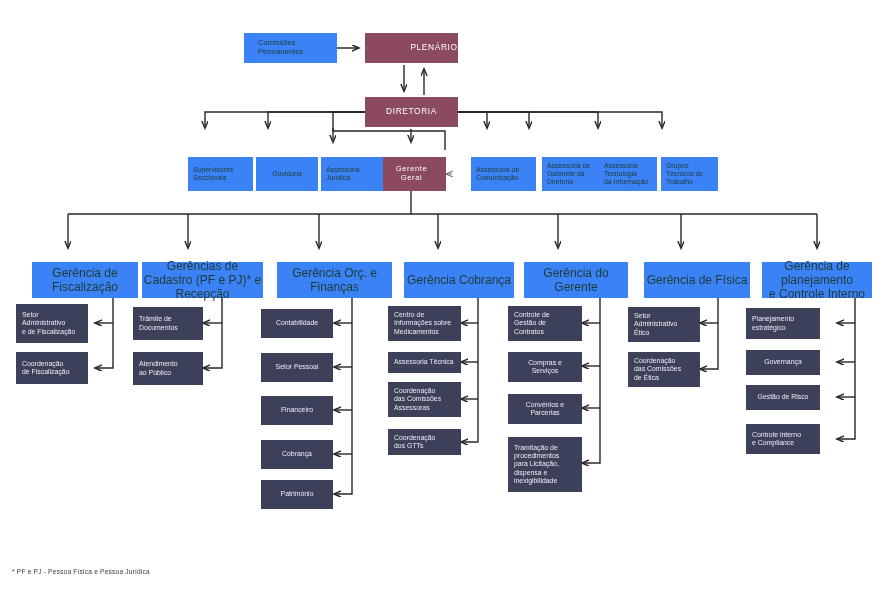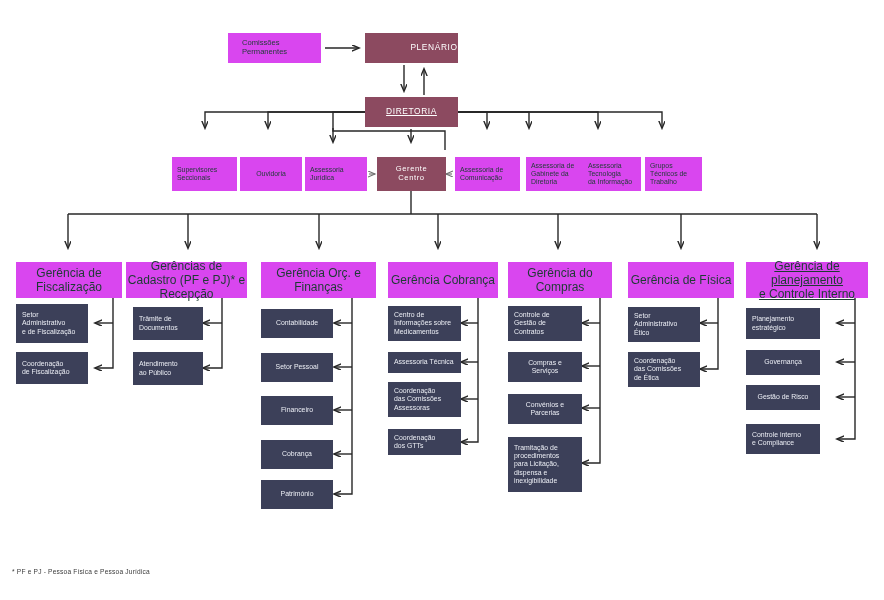--- a/index.html
+++ b/index.html
@@ -18,48 +18,48 @@
     position:absolute;
     box-sizing:border-box;
     display:flex;
     align-items:center;
     justify-content:center;
     text-align:center;
     line-height:1.18;
     z-index:3;
     white-space:pre-line;
   }
-  .teal{background:#d946ef;color:#1d3b33;}
+  .teal{background:#3b82f6;color:#1d3b33;margin-left:16px;}
   .maroon{background:#8c4a60;color:#ffffff;letter-spacing:.6px;}
   .navy{background:#3c4059;color:#eceef5;}
 
   
   .t-comissoes{left:228px;top:33px;width:93px;height:30px;font-size:7.6px;justify-content:flex-start;padding-left:14px;text-align:left;}
   .t-plenario{left:365px;top:33px;width:93px;height:30px;font-size:8.4px;padding-left:45px;}
-  .t-diretoria{left:365px;top:97px;width:93px;height:30px;font-size:8.4px;text-decoration:underline;}
+  .t-diretoria{left:365px;top:97px;width:93px;height:30px;font-size:8.4px;}
   .t-gerentegeral{left:377px;top:157px;width:69px;height:34px;font-size:7.6px;}
 
   
   .s1{left:172px;top:157px;width:65px;height:34px;font-size:6.9px;justify-content:flex-start;padding-left:5px;text-align:left;}
   .s2{left:240px;top:157px;width:62px;height:34px;font-size:6.9px;}
   .s3{left:305px;top:157px;width:62px;height:34px;font-size:6.9px;justify-content:flex-start;padding-left:5px;text-align:left;}
   .s4{left:455px;top:157px;width:65px;height:34px;font-size:6.9px;justify-content:flex-start;padding-left:5px;text-align:left;}
   .s5{left:526px;top:157px;width:63px;height:34px;font-size:6.9px;justify-content:flex-start;padding-left:5px;text-align:left;}
   .s6{left:583px;top:157px;width:58px;height:34px;font-size:6.9px;justify-content:flex-start;padding-left:5px;text-align:left;}
   .s7{left:645px;top:157px;width:57px;height:34px;font-size:6.9px;justify-content:flex-start;padding-left:5px;text-align:left;}
 
   
   .dept{height:36px;font-size:12px;top:262px;}
   .d0{left:16px;width:106px;}
   .d1{left:126px;width:121px;}
   .d2{left:261px;width:115px;}
   .d3{left:388px;width:110px;}
   .d4{left:508px;width:104px;}
   .d5{left:628px;width:106px;}
-  .d6{left:746px;width:122px;text-decoration:underline;}
+  .d6{left:746px;width:110px;}
 
   
   .sub{font-size:6.9px;justify-content:flex-start;text-align:left;padding-left:6px;padding-right:3px;}
   .sub.center{justify-content:center;text-align:center;padding-left:3px;}
 
   .footnote{
     position:absolute;left:12px;top:568px;
     font-size:6.6px;color:#3a3a3a;letter-spacing:.2px;
   }
   svg{position:absolute;left:0;top:0;pointer-events:none;z-index:1;}
@@ -139,21 +139,21 @@
     <path class="ln" d="M855,323 L837,323" marker-end="url(#arrow)"></path>
     <path class="ln" d="M855,362 L837,362" marker-end="url(#arrow)"></path>
     <path class="ln" d="M855,397 L837,397" marker-end="url(#arrow)"></path>
   </svg>
 
   <div class="node teal t-comissoes">Comissões
 Permanentes</div>
   <div class="node maroon t-plenario">PLENÁRIO</div>
   <div class="node maroon t-diretoria">DIRETORIA</div>
   <div class="node maroon t-gerentegeral">Gerente
-Centro</div>
+Geral</div>
 
   <div class="node teal s1">Supervisores
 Seccionais</div>
   <div class="node teal s2">Ouvidoria</div>
   <div class="node teal s3">Assessoria
 Jurídica</div>
   <div class="node teal s4">Assessoria de
 Comunicação</div>
   <div class="node teal s5">Assessoria de
 Gabinete da
@@ -165,21 +165,21 @@
 Técnicos de
 Trabalho</div>
 
   <div class="node teal dept d0">Gerência de
 Fiscalização</div>
   <div class="node teal dept d2">Gerência Orç. e Finanças</div>
   <div class="node teal dept d1">Gerências de
 Cadastro (PF e PJ)* e
 Recepção</div>
   <div class="node teal dept d3">Gerência Cobrança</div>
-  <div class="node teal dept d4">Gerência do Compras</div>
+  <div class="node teal dept d4">Gerência do Gerente</div>
   <div class="node teal dept d5">Gerência de Física</div>
   <div class="node teal dept d6">Gerência de planejamento
 e Controle Interno</div>
 
   <div class="node navy sub" style="left:16px;top:304px;width:72px;height:39px;">Setor
 Administrativo
 e de Fiscalização</div>
   <div class="node navy sub" style="left:16px;top:352px;width:72px;height:32px;">Coordenação
 de Fiscalização</div>
 

